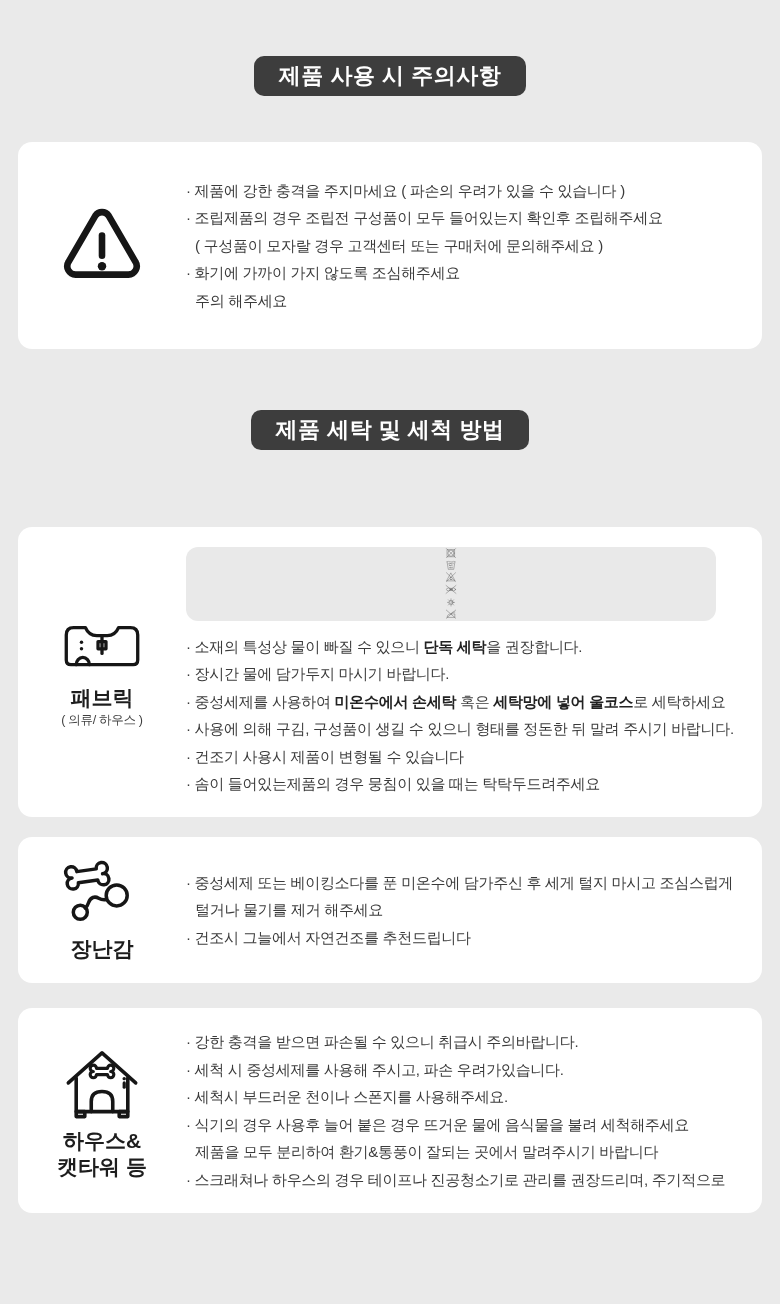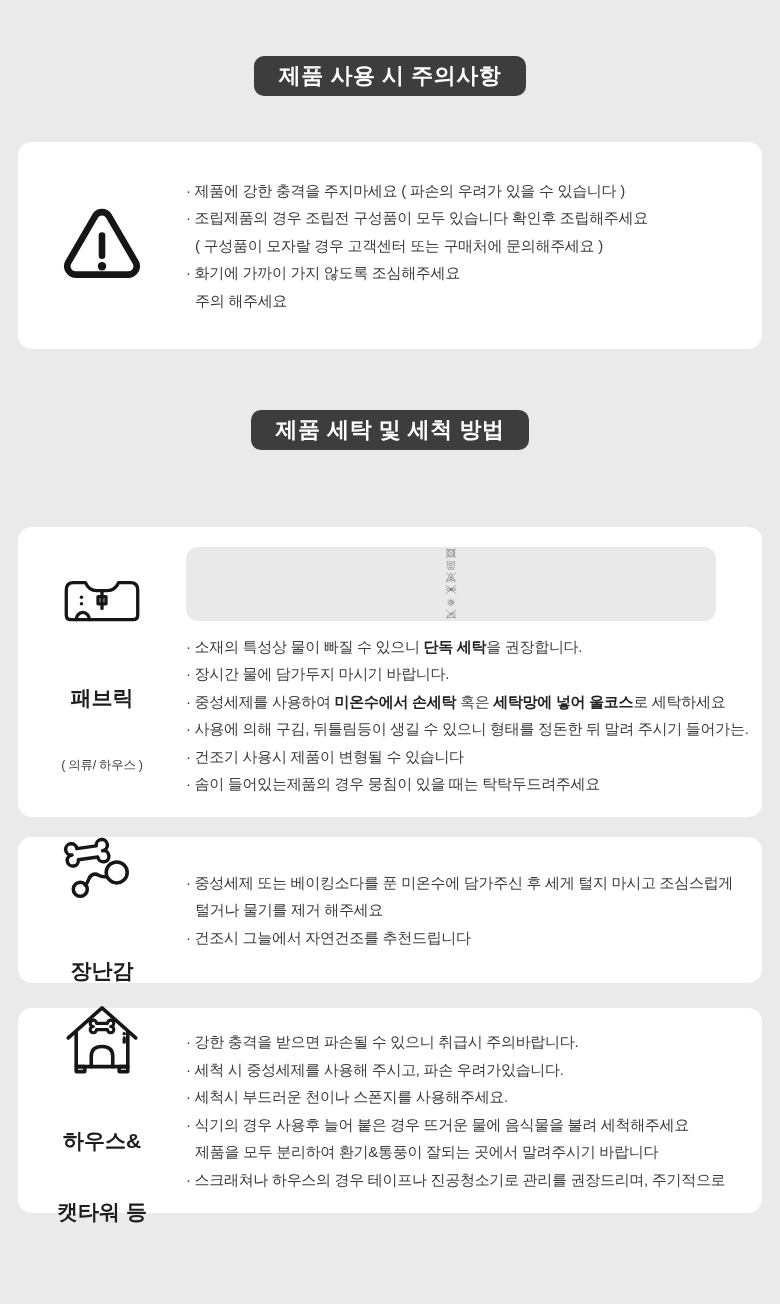--- a/index.html
+++ b/index.html
@@ -41,21 +41,20 @@
   .card-toy    { margin-top: 20px; height: 146px; }
   .card-house  { margin-top: 25px; height: 205px; }
 
   .icon-col {
     flex: 0 0 168px;
     width: 168px;
     display: flex;
     flex-direction: column;
     align-items: center;
     justify-content: flex-start;
-    gap: 45px;
   }
   .text-col { flex: 1 1 auto; padding-right: 22px; }
 
   .line {
     margin: 0;
     font-size: 15px;
     line-height: 27.5px;
     letter-spacing: -0.3px;
     color: #3b3b3b;
     white-space: nowrap;
@@ -97,21 +96,21 @@
   <section class="card card-usage">
     <div class="icon-col">
       <svg width="88" height="80" viewBox="0 0 100 90">
         <path class="big-icon" style="stroke-width:7.5" d="M42.5 10.5 a9 9 0 0 1 15 0 L88 63 a9.5 9.5 0 0 1 -8 14.5 H20 a9.5 9.5 0 0 1 -8 -14.5 Z"></path>
         <line x1="50" y1="33" x2="50" y2="56" stroke="#161616" stroke-width="7.5" stroke-linecap="round"></line>
         <circle class="big-fill" cx="50" cy="68" r="4.8"></circle>
       </svg>
     </div>
     <div class="text-col">
       <p class="line">· 제품에 강한 충격을 주지마세요 ( 파손의 우려가 있을 수 있습니다 )</p>
-      <p class="line">· 조립제품의 경우 조립전 구성품이 모두 있습니다 확인후 조립해주세요</p>
+      <p class="line">· 조립제품의 경우 조립전 구성품이 모두 들어있는지 확인후 조립해주세요</p>
       <p class="line cont">( 구성품이 모자랄 경우 고객센터 또는 구매처에 문의해주세요 )</p>
       <p class="line">· 화기에 가까이 가지 않도록 조심해주세요</p>
       <p class="line cont">주의 해주세요</p>
     </div>
   </section>
 
   <div class="badge badge-wash">
     <span>제품 세탁 및 세척 방법</span>
   </div>
 
@@ -176,21 +175,21 @@
         <svg viewBox="0 0 100 100">
           <path class="sym" d="M19 73 C19 55 33 48 52 48 H81 V73 Z"></path>
           <path class="sym" d="M52 48 C50 36 62 33 81 33"></path>
           <line class="sym" x1="12" y1="17" x2="88" y2="83"></line>
           <line class="sym" x1="88" y1="17" x2="12" y2="83"></line>
         </svg>
       </div>
       <p class="line"><span>· 소재의 특성상 물이 빠질 수 있으니 </span><b>단독 세탁</b><span>을 권장합니다.</span></p>
       <p class="line">· 장시간 물에 담가두지 마시기 바랍니다.</p>
       <p class="line"><span>· 중성세제를 사용하여 </span><b>미온수에서 손세탁</b><span> 혹은 </span><b>세탁망에 넣어 울코스</b><span>로 세탁하세요</span></p>
-      <p class="line">· 사용에 의해 구김, 뒤틀림등이 생길 수 있으니 형태를 정돈한 뒤 말려 주시기 들어가는.</p>
+      <p class="line">· 사용에 의해 구김, 구성품이 생길 수 있으니 형태를 정돈한 뒤 말려 주시기 바랍니다.</p>
       <p class="line">· 건조기 사용시 제품이 변형될 수 있습니다</p>
       <p class="line">· 솜이 들어있는제품의 경우 뭉침이 있을 때는 탁탁두드려주세요</p>
     </div>
   </section>
 
   <section class="card card-toy">
     <div class="icon-col">
       <svg width="78" height="70" viewBox="0 0 110 100">
         <g transform="translate(34,24) rotate(-8)">
           <path class="big-icon" d="M-14 -8 a8 8 0 1 0 -8 8 a8 8 0 1 0 8 8 l28 0 a8 8 0 1 0 8 -8 a8 8 0 1 0 -8 -8 z"></path>

